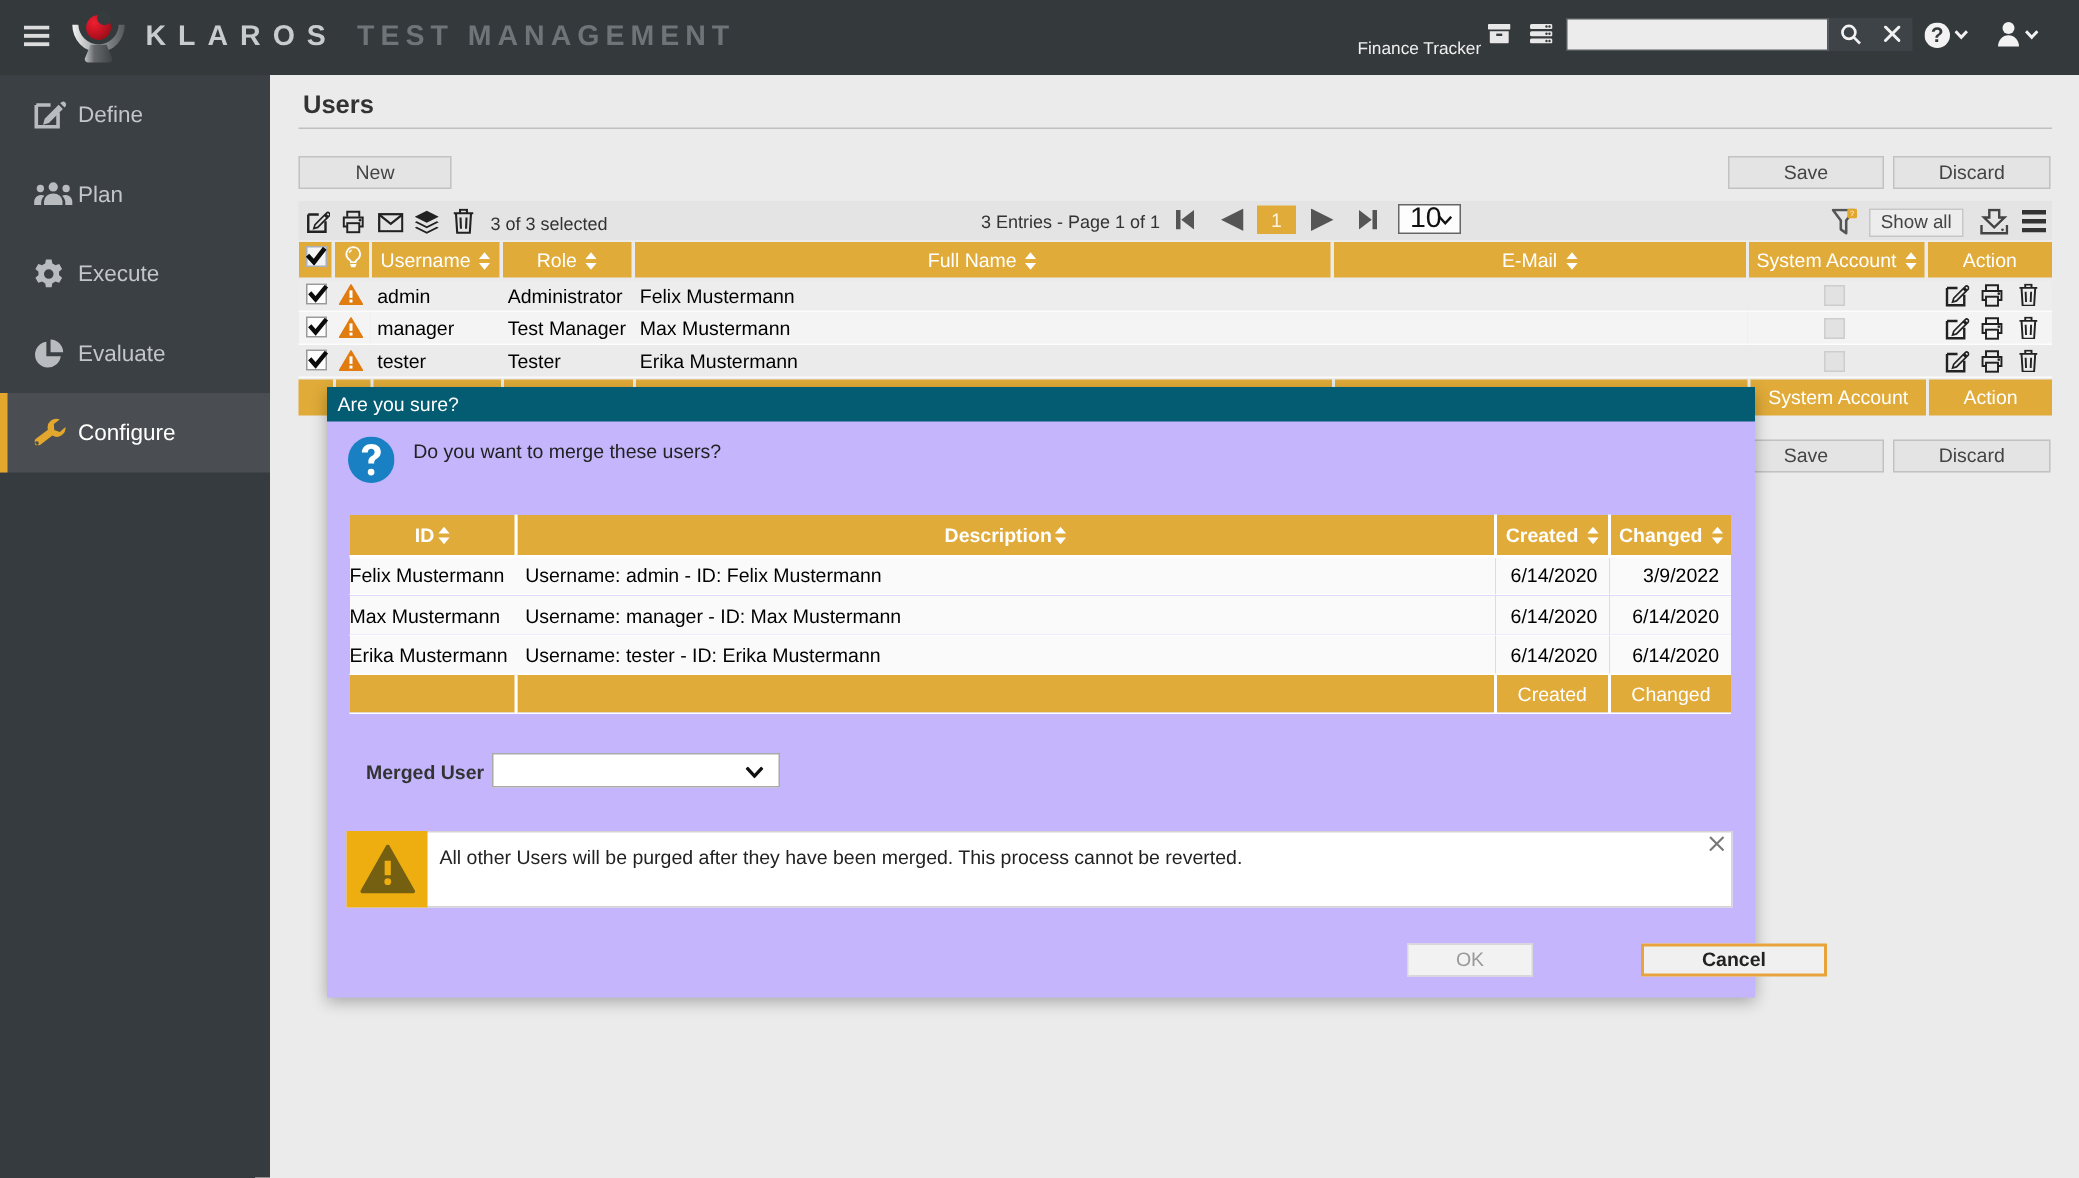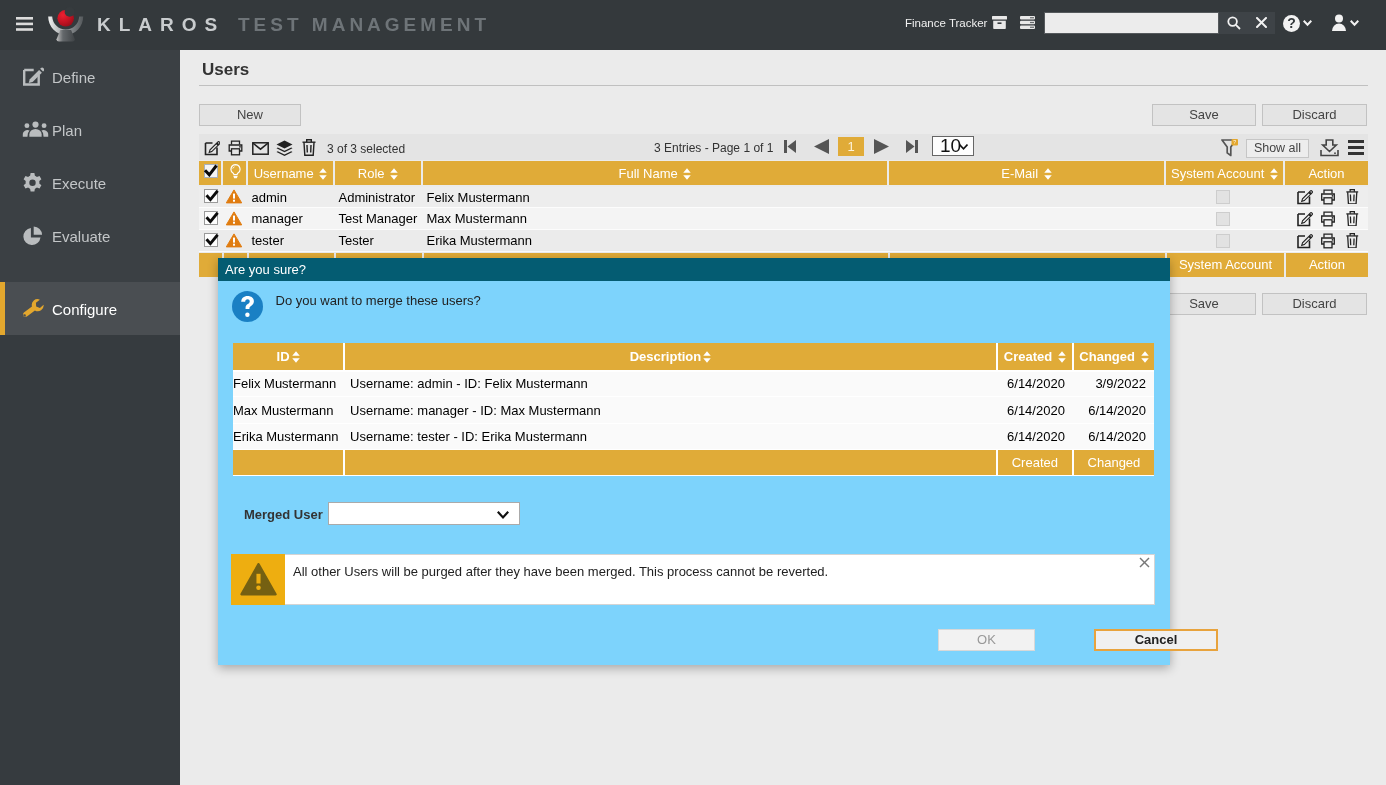--- a/index.html
+++ b/index.html
@@ -2,40 +2,40 @@
 <html><head>
 <meta charset="utf-8">
 <style>
 * { margin:0; padding:0; box-sizing:border-box; }
 html,body { width:1386px; height:785px; font-family:"Liberation Sans", sans-serif; overflow:hidden; background:#ebebeb; }
 .abs { position:absolute; }
 #topbar { position:absolute; left:0; top:0; width:1386px; height:50px; background:#34393c; z-index:5; }
 #sidebar { position:absolute; left:0; top:50px; width:180px; height:735px; background:#363b3f; z-index:4; }
 .mitem { position:absolute; left:0; width:180px; height:53px; color:#c3c6c8; font-size:15px; }
 .mitem .mlabel { position:absolute; left:52px; top:50%; transform:translateY(-50%); }
-.mitem.active { background:#4a4e52; color:#fff;margin-top:20px; }
+.mitem.active { background:#4a4e52; color:#fff; }
 .mitem.active .bar { position:absolute; left:0; top:0; width:5px; height:53px; background:#e3a72e; }
 .micon { position:absolute; left:22px; top:50%; transform:translateY(-50%); }
 .btn { position:absolute; height:22px; background:#e4e4e4; border:1px solid #c2c2c2; font-size:13px; color:#444; text-align:center; line-height:20px; z-index:1; }
 #pagetitle { position:absolute; left:202px; top:60px; font-size:17px; font-weight:bold; color:#333; z-index:1; }
 #titlehr { position:absolute; left:199px; top:85px; width:1169px; border-top:1px solid #c0c0c0; z-index:1; }
 #toolbar { position:absolute; left:199px; top:134px; width:1169px; height:26px; background:#e4e4e4; z-index:1; }
 #maintable { position:absolute; left:199px; top:161px; width:1169px; border-collapse:collapse; table-layout:fixed; font-size:13px; z-index:1; }
 #maintable th { background:#e0ab38; color:#fff; font-weight:normal; height:25px; border-right:2px solid #ebebeb; border-bottom:2px solid #ebebeb; overflow:hidden; }
 #maintable th:last-child { border-right:none; }
 #maintable td { height:21.8px; border-bottom:1.5px solid #fcfcfc; overflow:hidden; padding:0 0 0 4.5px; }
 #maintable tr.r1 td { background:#ededed; }
 #maintable tr.r2 td { background:#f4f4f4; }
 #maintable tr.r3 td { background:#ebebeb; }
 #footrow { position:absolute; left:199px; top:253px; width:1169px; height:24px; z-index:1; }
 #footrow .fc { position:absolute; top:0; height:24px; background:#e0ab38; color:#fff; font-size:13px; text-align:center; line-height:24px; }
 .sort { vertical-align:-2px; margin-left:2px; }
 #mtable tr.foot td { background:#e0ab38; color:#fff; height:25.5px; border-right:2px solid #fff; }
 #mtable tr.foot td:last-child { border-right:none; }
-#modal { position:absolute; left:218px; top:258px; width:952px; height:407px; background:#7dd3fc; z-index:10; box-shadow:0 3px 10px rgba(0,0,0,0.3); }
+#modal { position:absolute; left:218px; top:258px; width:952px; height:407px; background:#c4b5fd; z-index:10; box-shadow:0 3px 10px rgba(0,0,0,0.3); }
 #modaltitle { position:absolute; left:0; top:0; width:952px; height:23px; background:#045c72; color:#fff; font-size:13px; line-height:23px; padding-left:7px; }
 #mtable { position:absolute; left:15px; top:85px; width:921px; border-collapse:collapse; table-layout:fixed; font-size:13px; }
 #mtable th { background:#e0ab38; color:#fff; font-weight:bold; height:27.5px; border-right:2px solid #fff; border-bottom:2px solid #fff; overflow:hidden; }
 #mtable th:last-child { border-right:none; }
 #mtable td { height:26.4px; background:#fafafa; border-bottom:1.5px solid #fff; overflow:hidden; }
 #mtable td.d1 { padding-left:6px; }
 #mtable td.dt { text-align:right; padding-right:8px; }
 </style>
 </head>
 <body>
@@ -63,21 +63,21 @@
           <stop offset="1" stop-color="#8c0d17"></stop>
         </radialGradient>
     </defs>
     <circle cx="19.7" cy="12.3" r="8.3" fill="url(#ballg)"></circle>
     <circle cx="23.6" cy="5.9" r="4.9" fill="#363b3e"></circle>
     <path d="M2.2 10.5 A17.5 18.3 0 0 0 19.7 28.8 A17.5 18.3 0 0 0 37.2 10.5 L33.2 10.5 A13.4 14 0 0 1 19.7 23.6 A13.4 14 0 0 1 6.2 10.5 z" fill="url(#cupg)"></path>
     <path d="M14.3 23.9 L25.1 23.9 L28.9 33.2 Q28.9 35.6 26.4 35.6 L13 35.6 Q10.5 35.6 10.5 33.2 z" fill="url(#baseg)"></path>
   </svg>
   <span class="abs" style="left:97px; top:14px; font-size:19px; font-weight:bold; letter-spacing:8px; color:#c9ccce;">KLAROS</span>
   <span class="abs" style="left:238px; top:14px; font-size:19px; font-weight:bold; letter-spacing:4px; color:#6e7478; white-space:nowrap;">TEST MANAGEMENT</span>
-  <span class="abs" style="left:905px; top:17px; font-size:11.5px; color:#f0f0f0; white-space:nowrap;">Finance Tracker</span>
+  <span class="abs" style="left:905px; top:27px; font-size:11.5px; color:#f0f0f0; white-space:nowrap;">Finance Tracker</span>
   <svg class="abs" style="left:992px; top:16px;" width="15" height="13" viewBox="0 0 15 13">
       <rect x="0" y="0" width="15" height="3.6" rx="0.5" fill="#e8e8e8"></rect>
       <path d="M1.2 4.8 h12.6 v7.4 a0.8 0.8 0 0 1-0.8 0.8 H2 a0.8 0.8 0 0 1-0.8-0.8 z" fill="#e8e8e8"></path>
       <rect x="5.5" y="6.4" width="4" height="1.6" fill="#34393c"></rect>
     </svg>
   <svg class="abs" style="left:1020px; top:16px;" width="15" height="13" viewBox="0 0 15 13">
       <g fill="#e8e8e8">
         <rect x="0" y="0" width="15" height="3.4" rx="1"></rect>
         <rect x="0" y="4.8" width="15" height="3.4" rx="1"></rect>
         <rect x="0" y="9.6" width="15" height="3.4" rx="1"></rect>
@@ -509,15 +509,15 @@
         </svg>
     </div>
     <span class="abs" style="left:61px; top:9px; font-size:13px; color:#222;">All other Users will be purged after they have been merged. This process cannot be reverted.</span>
   </div>
   <svg class="abs" style="left:921px; top:299px;" width="11" height="11" viewBox="0 0 11 11">
       <g stroke="#777" stroke-width="1.4">
         <line x1="1" y1="1" x2="10" y2="10"></line>
         <line x1="10" y1="1" x2="1" y2="10"></line>
       </g>
     </svg>
-  <div class="btn" style="left:720px; top:371px; width:97px; background:#f2f2f2; border-color:#d8d8d8; color:#999;">OK</div>
+  <div class="btn" style="left:720px; top:371px; width:84px; background:#f2f2f2; border-color:#d8d8d8; color:#999;">OK</div>
   <div class="btn" style="left:876px; top:371px; width:124px; background:#f0f0f0; border:2px solid #e8a33d; color:#222; line-height:18px;font-weight:bold;">Cancel</div>
 </div>
 
 </body></html>

